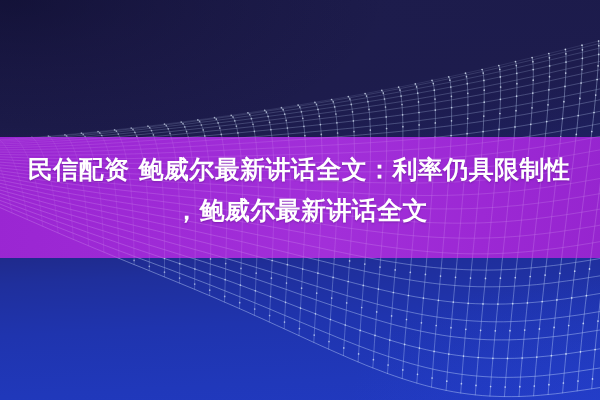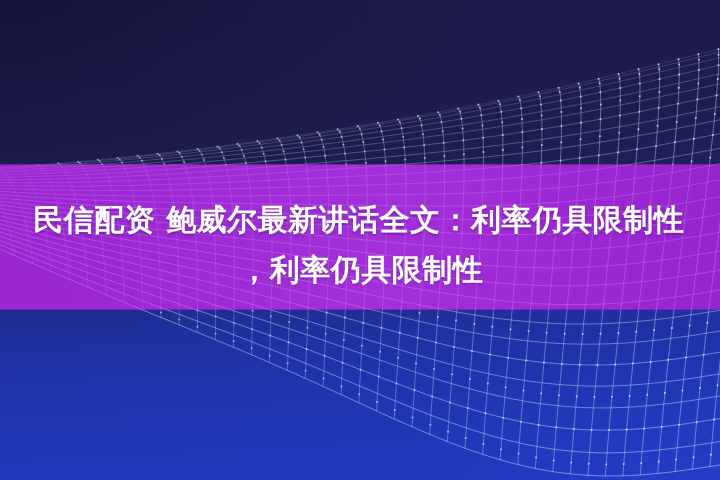--- a/index.html
+++ b/index.html
@@ -67,21 +67,20 @@
     height: 400px;
     opacity: 0.55;
     mix-blend-mode: screen;
   }
 
   .banner-text {
     position: absolute;
     inset: 0;
     display: flex;
     flex-direction: column;
-    justify-content: center;
     align-items: center;
     z-index: 3;
     margin-top: 12px;
   }
   .title-line {
     color: #ffffff;
     font-size: 25px;
     font-weight: bold;
     line-height: 41px;
     letter-spacing: 0.4px;
@@ -1124,17 +1123,17 @@
             <path d="M615.1 36.9L615.2 37.8L615.3 39.5L615.3 41.7L615.2 44.3L615.1 47.3L615.0 50.6L614.8 54.2L614.6 58.0L614.3 62.2L613.9 66.6L613.6 71.2L613.1 76.0L612.7 81.1L612.1 86.4L611.6 91.8L611.0 97.5L610.3 103.3L609.6 109.4L608.9 115.6L608.2 121.9L607.4 128.5L606.5 135.2L605.7 142.0L604.8 149.0L603.9 156.1L602.9 163.4L602.0 170.8L601.0 178.3L600.0 186.0L599.0 193.8L598.0 201.7L596.9 209.7L595.9 217.8L594.8 226.1L593.7 234.4L592.7 242.9L591.6 251.4L590.5 260.1L589.5 268.9L588.4 277.7L587.4 286.7L586.4 295.7L585.3 304.8L584.3 314.1L583.3 323.4L582.4 332.8L581.4 342.3L580.5 351.8L579.6 361.5L578.8 371.2L578.0 381.0L577.2 390.9" stroke="#e9d4ff" stroke-width="0.65" stroke-opacity="0.49" fill="none" stroke-linecap="round"></path>
             <path d="M631.6 32.7L631.7 33.8L631.7 35.5L631.7 37.8L631.6 40.4L631.4 43.4L631.2 46.8L631.0 50.4L630.7 54.3L630.4 58.5L630.0 63.0L629.6 67.6L629.1 72.5L628.6 77.7L628.0 83.0L627.4 88.5L626.7 94.2L626.0 100.1L625.3 106.2L624.5 112.4L623.7 118.9L622.9 125.4L622.0 132.2L621.1 139.1L620.1 146.1L619.2 153.3L618.2 160.6L617.2 168.0L616.2 175.6L615.1 183.3L614.1 191.1L613.0 199.0L611.9 207.1L610.8 215.2L609.7 223.5L608.6 231.9L607.5 240.4L606.4 248.9L605.3 257.6L604.2 266.4L603.2 275.3L602.1 284.3L601.0 293.3L600.0 302.5L599.0 311.7L598.0 321.1L597.0 330.5L596.0 340.0L595.1 349.6L594.2 359.3L593.3 369.0L592.5 378.9L591.7 388.8" stroke="#e9d4ff" stroke-width="0.65" stroke-opacity="0.50" fill="none" stroke-linecap="round"></path>
             <path d="M648.1 28.7L648.1 29.7L648.1 31.5L648.0 33.8L647.9 36.5L647.7 39.6L647.5 43.0L647.2 46.7L646.8 50.7L646.5 54.9L646.0 59.4L645.5 64.1L645.0 69.1L644.4 74.3L643.8 79.6L643.1 85.2L642.4 91.0L641.7 96.9L640.9 103.1L640.1 109.3L639.2 115.8L638.3 122.4L637.4 129.2L636.4 136.1L635.4 143.2L634.4 150.4L633.4 157.7L632.4 165.2L631.3 172.8L630.2 180.5L629.1 188.4L628.0 196.3L626.9 204.4L625.7 212.6L624.6 220.9L623.5 229.3L622.3 237.8L621.2 246.4L620.1 255.1L619.0 263.9L617.9 272.8L616.8 281.8L615.7 290.9L614.6 300.1L613.6 309.3L612.6 318.7L611.6 328.1L610.6 337.7L609.7 347.3L608.8 357.0L607.9 366.8L607.0 376.6L606.2 386.6" stroke="#e9d4ff" stroke-width="0.65" stroke-opacity="0.51" fill="none" stroke-linecap="round"></path>
             <path d="M664.6 24.7L664.5 25.8L664.5 27.7L664.3 30.0L664.2 32.8L663.9 35.9L663.6 39.3L663.3 43.1L662.9 47.1L662.5 51.4L662.0 55.9L661.5 60.7L660.9 65.7L660.2 71.0L659.6 76.4L658.8 82.0L658.1 87.8L657.3 93.8L656.4 100.0L655.6 106.3L654.7 112.8L653.7 119.5L652.7 126.3L651.7 133.2L650.7 140.3L649.7 147.6L648.6 154.9L647.5 162.4L646.4 170.1L645.2 177.8L644.1 185.7L642.9 193.7L641.8 201.8L640.6 210.0L639.5 218.3L638.3 226.8L637.1 235.3L636.0 243.9L634.8 252.6L633.7 261.5L632.5 270.4L631.4 279.4L630.3 288.5L629.2 297.7L628.2 307.0L627.2 316.4L626.1 325.8L625.2 335.4L624.2 345.0L623.3 354.7L622.4 364.5L621.6 374.4L620.8 384.4" stroke="#e9d4ff" stroke-width="0.65" stroke-opacity="0.51" fill="none" stroke-linecap="round"></path>
             <path d="M681.0 20.8L680.9 22.0L680.8 23.9L680.6 26.3L680.4 29.1L680.1 32.2L679.8 35.7L679.4 39.6L679.0 43.6L678.5 48.0L677.9 52.6L677.3 57.4L676.7 62.5L676.0 67.7L675.3 73.2L674.5 78.9L673.7 84.7L672.9 90.8L672.0 97.0L671.0 103.4L670.1 109.9L669.1 116.6L668.1 123.4L667.0 130.4L665.9 137.6L664.8 144.9L663.7 152.3L662.6 159.8L661.4 167.5L660.2 175.2L659.1 183.1L657.9 191.2L656.7 199.3L655.5 207.5L654.3 215.9L653.1 224.3L651.9 232.9L650.7 241.5L649.5 250.3L648.4 259.1L647.2 268.1L646.1 277.1L645.0 286.2L643.9 295.5L642.8 304.8L641.7 314.2L640.7 323.7L639.7 333.3L638.8 342.9L637.9 352.7L637.0 362.5L636.1 372.5L635.3 382.5" stroke="#e9d4ff" stroke-width="0.65" stroke-opacity="0.52" fill="none" stroke-linecap="round"></path>
           </g>
       </svg>
     </div>
     <div class="banner-text">
       <div class="title-line l1">民信配资 鲍威尔最新讲话全文：利率仍具限制性</div>
-      <div class="title-line l2">，利率仍具限制性</div>
+      <div class="title-line l2">，鲍威尔最新讲话全文</div>
     </div>
   </div>
 
 </div>
 
 </body></html>

